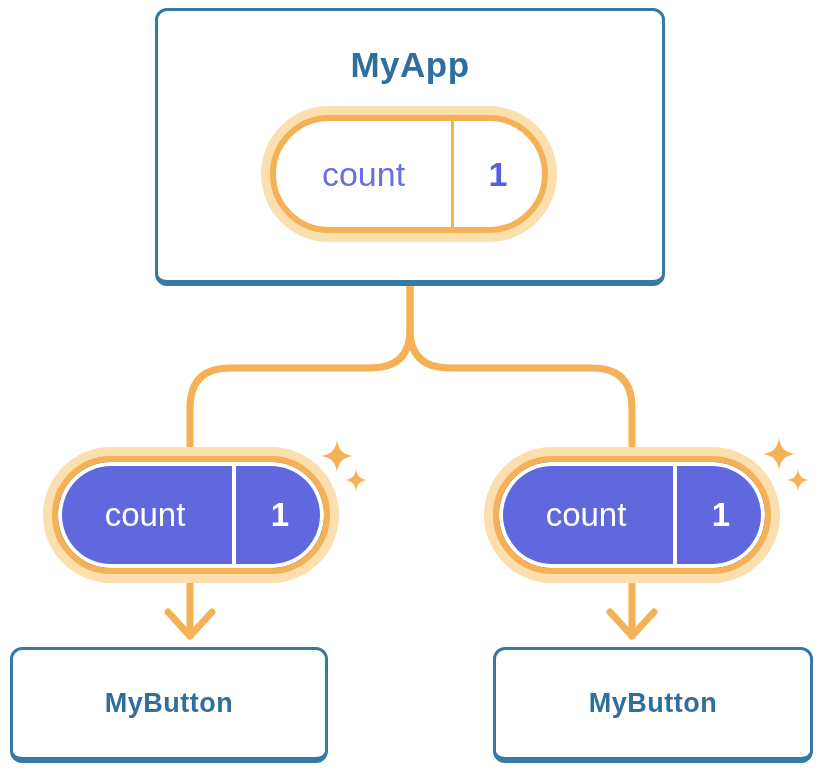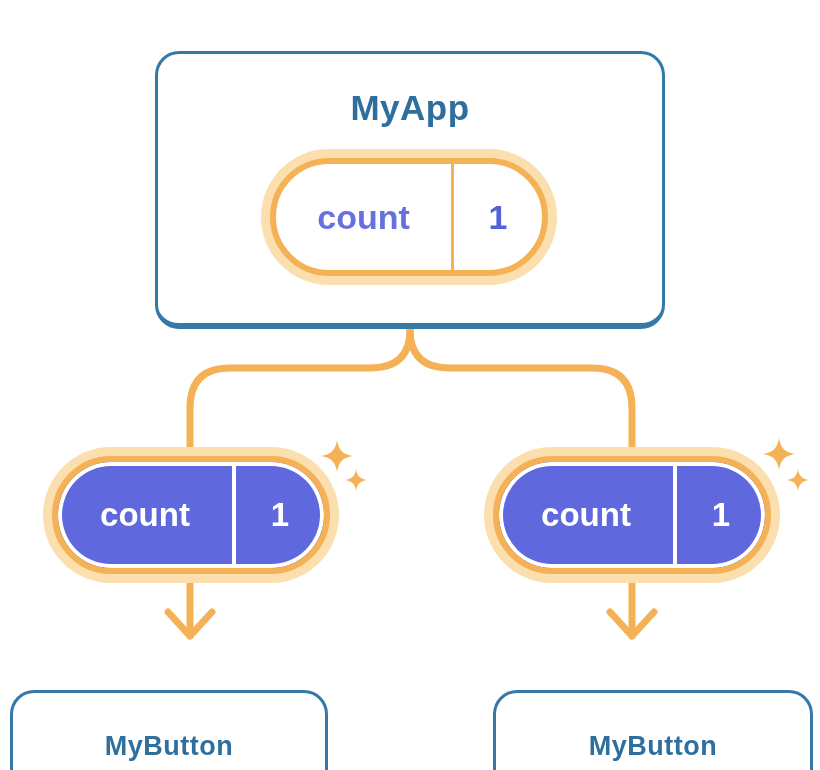--- a/index.html
+++ b/index.html
@@ -21,23 +21,22 @@
     pointer-events: none;
   }
 
   
   .node {
     position: absolute;
     box-sizing: border-box;
     background: #ffffff;
     border: 3px solid #3579A5;
     border-bottom-width: 6px;
-    border-radius: 24px;
+    border-radius: 12px;
     z-index: 2;
-    margin-top: 43px;
   }
   .node-title {
     font-weight: 700;
     color: #2F6F9D;
     text-align: center;
     letter-spacing: 0.5px;
     white-space: nowrap;
   }
 
   .parent-node { left: 155px; top: 8px; width: 510px; height: 278px; }
@@ -67,21 +66,21 @@
     border: 6px solid #F5B155;
     border-radius: 999px;
     z-index: 3;
   }
   .pill .cell {
     display: flex;
     align-items: center;
     justify-content: center;
     min-width: 0;
   }
-  .pill .label-cell { flex: 1; font-weight: bold; }
+  .pill .label-cell { flex: 1; }
   .pill .value-cell { width: 88px; }
 
   
   .state-pill {
     left: 112px;              
     top: 104px;
     background: #ffffff;
     box-shadow: 0 0 0 9px #FBDFAF;
   }
   .state-pill .pill-label { color: #6770E1; font-size: 34px; }

